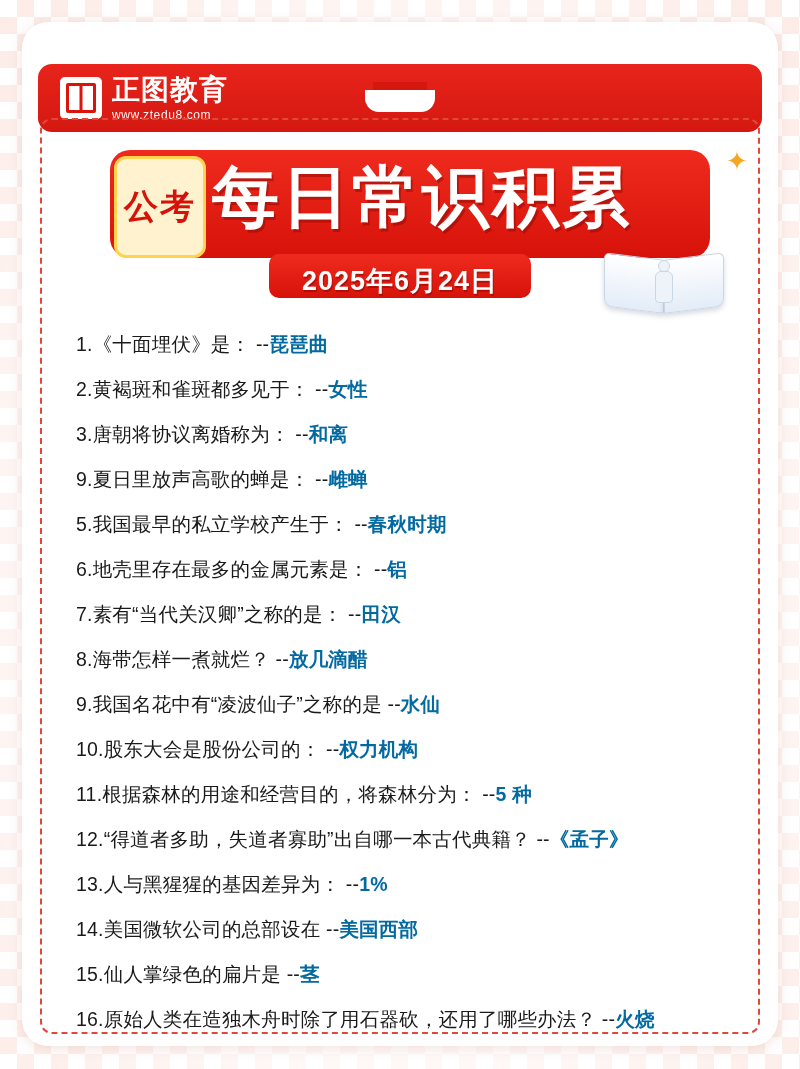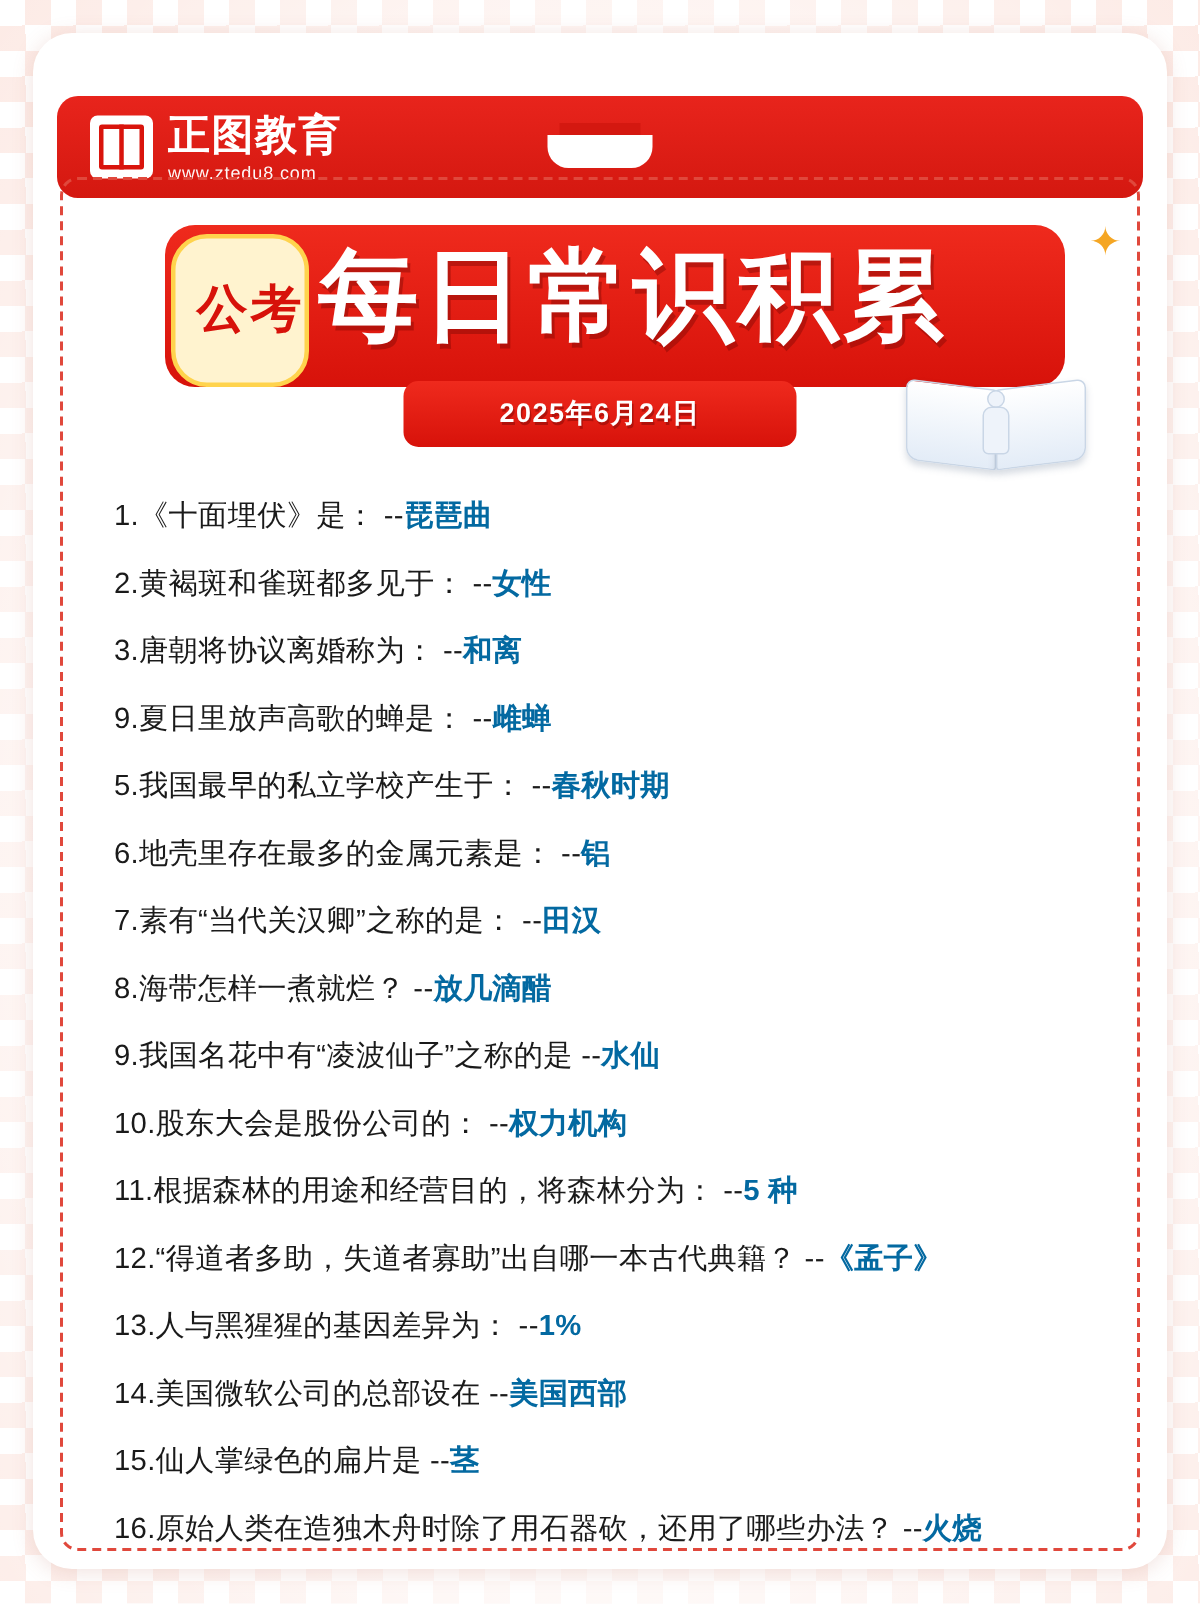--- a/index.html
+++ b/index.html
@@ -132,24 +132,24 @@
     border-radius: 20px;
   }
   .badge {
     position: absolute;
     left: 92px;
     top: 134px;
     width: 86px;
     height: 96px;
     background: #fff3cf;
     border: 3px solid #ffd34d;
-    border-radius: 24px;
+    border-radius: 12px;
     display: flex;
     flex-direction: column;
-    align-items: flex-end;
+    align-items: center;
     justify-content: center;
     color: #d7120a;
     font-size: 34px;
     font-weight: bold;
     line-height: 1.05;
     letter-spacing: 2px;
   }
   .main-title {
     position: absolute;
     left: 190px;
@@ -167,21 +167,21 @@
     text-shadow: 2px 3px 0 rgba(130,8,4,.45);
     white-space: nowrap;
   }
   .date-pill {
     position: absolute;
     left: 50%;
     transform: translateX(-50%);
     top: 238px;
     padding: 3px 16px 5px;
     color: #ffffff;
-    font-size: 18px;
+    font-size: 27px;
     font-weight: bold;
     letter-spacing: 1px;
     text-shadow: 1px 2px 0 rgba(130,8,4,.5);
     white-space: nowrap;
   }
   .date-bg {
     position: absolute;
     left: 50%;
     transform: translateX(-50%);
     top: 232px;

